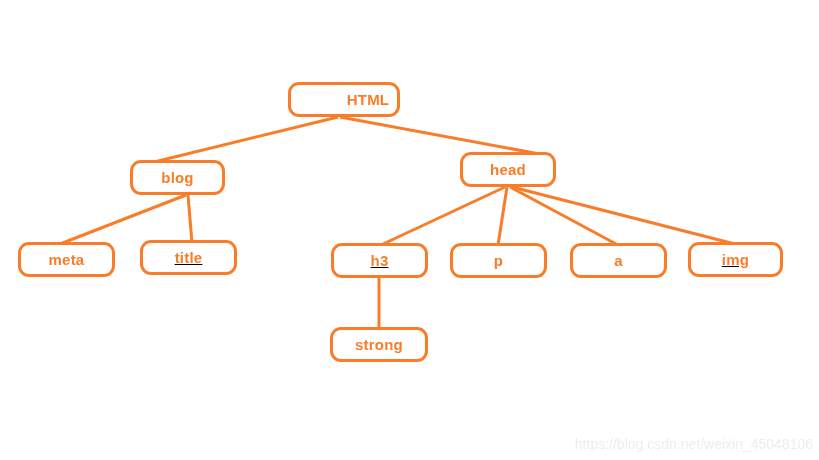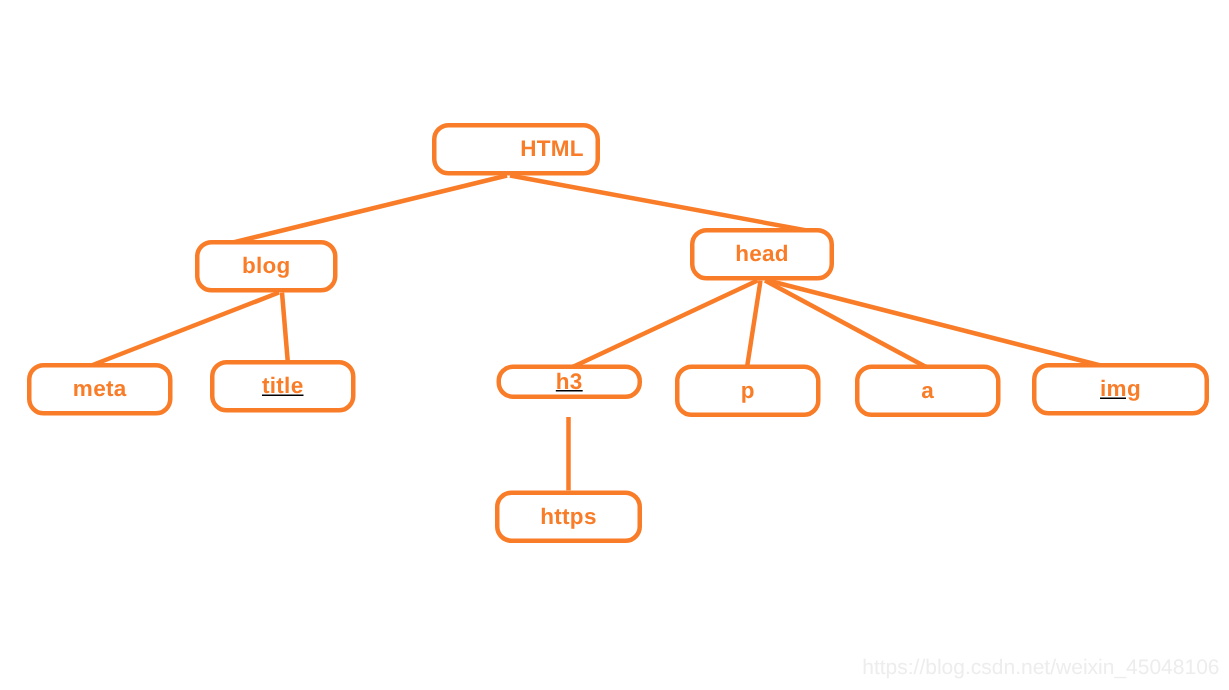--- a/index.html
+++ b/index.html
@@ -79,32 +79,32 @@
       </div>
       <div class="node" style="left: 460px; top: 152px; width: 96px; height: 35px;">
         <span class="node-label">head</span>
       </div>
       <div class="node" style="left: 18px; top: 242px; width: 97px; height: 35px;">
         <span class="node-label">meta</span>
       </div>
       <div class="node" style="left: 140px; top: 240px; width: 97px; height: 35px; text-decoration: underline;">
         <span class="node-label">title</span>
       </div>
-      <div class="node" style="left: 331px; top: 243px; width: 97px; height: 23px; text-decoration: underline;">
+      <div class="node" style="left: 331px; top: 243px; width: 97px; height: 35px; text-decoration: underline;">
         <span class="node-label">h3</span>
       </div>
       <div class="node" style="left: 450px; top: 243px; width: 97px; height: 35px;">
         <span class="node-label">p</span>
       </div>
       <div class="node" style="left: 570px; top: 243px; width: 97px; height: 35px;">
         <span class="node-label">a</span>
       </div>
-      <div class="node" style="left: 688px; top: 242px; width: 118px; height: 35px; text-decoration: underline;">
+      <div class="node" style="left: 688px; top: 242px; width: 95px; height: 35px; text-decoration: underline;">
         <span class="node-label">img</span>
       </div>
       <div class="node" style="left: 330px; top: 327px; width: 98px; height: 35px;">
-        <span class="node-label">https</span>
+        <span class="node-label">strong</span>
       </div>
     </div>
 
   <div class="watermark">https://blog.csdn.net/weixin_45048106</div>
 
 </div>
 
 </body></html>

